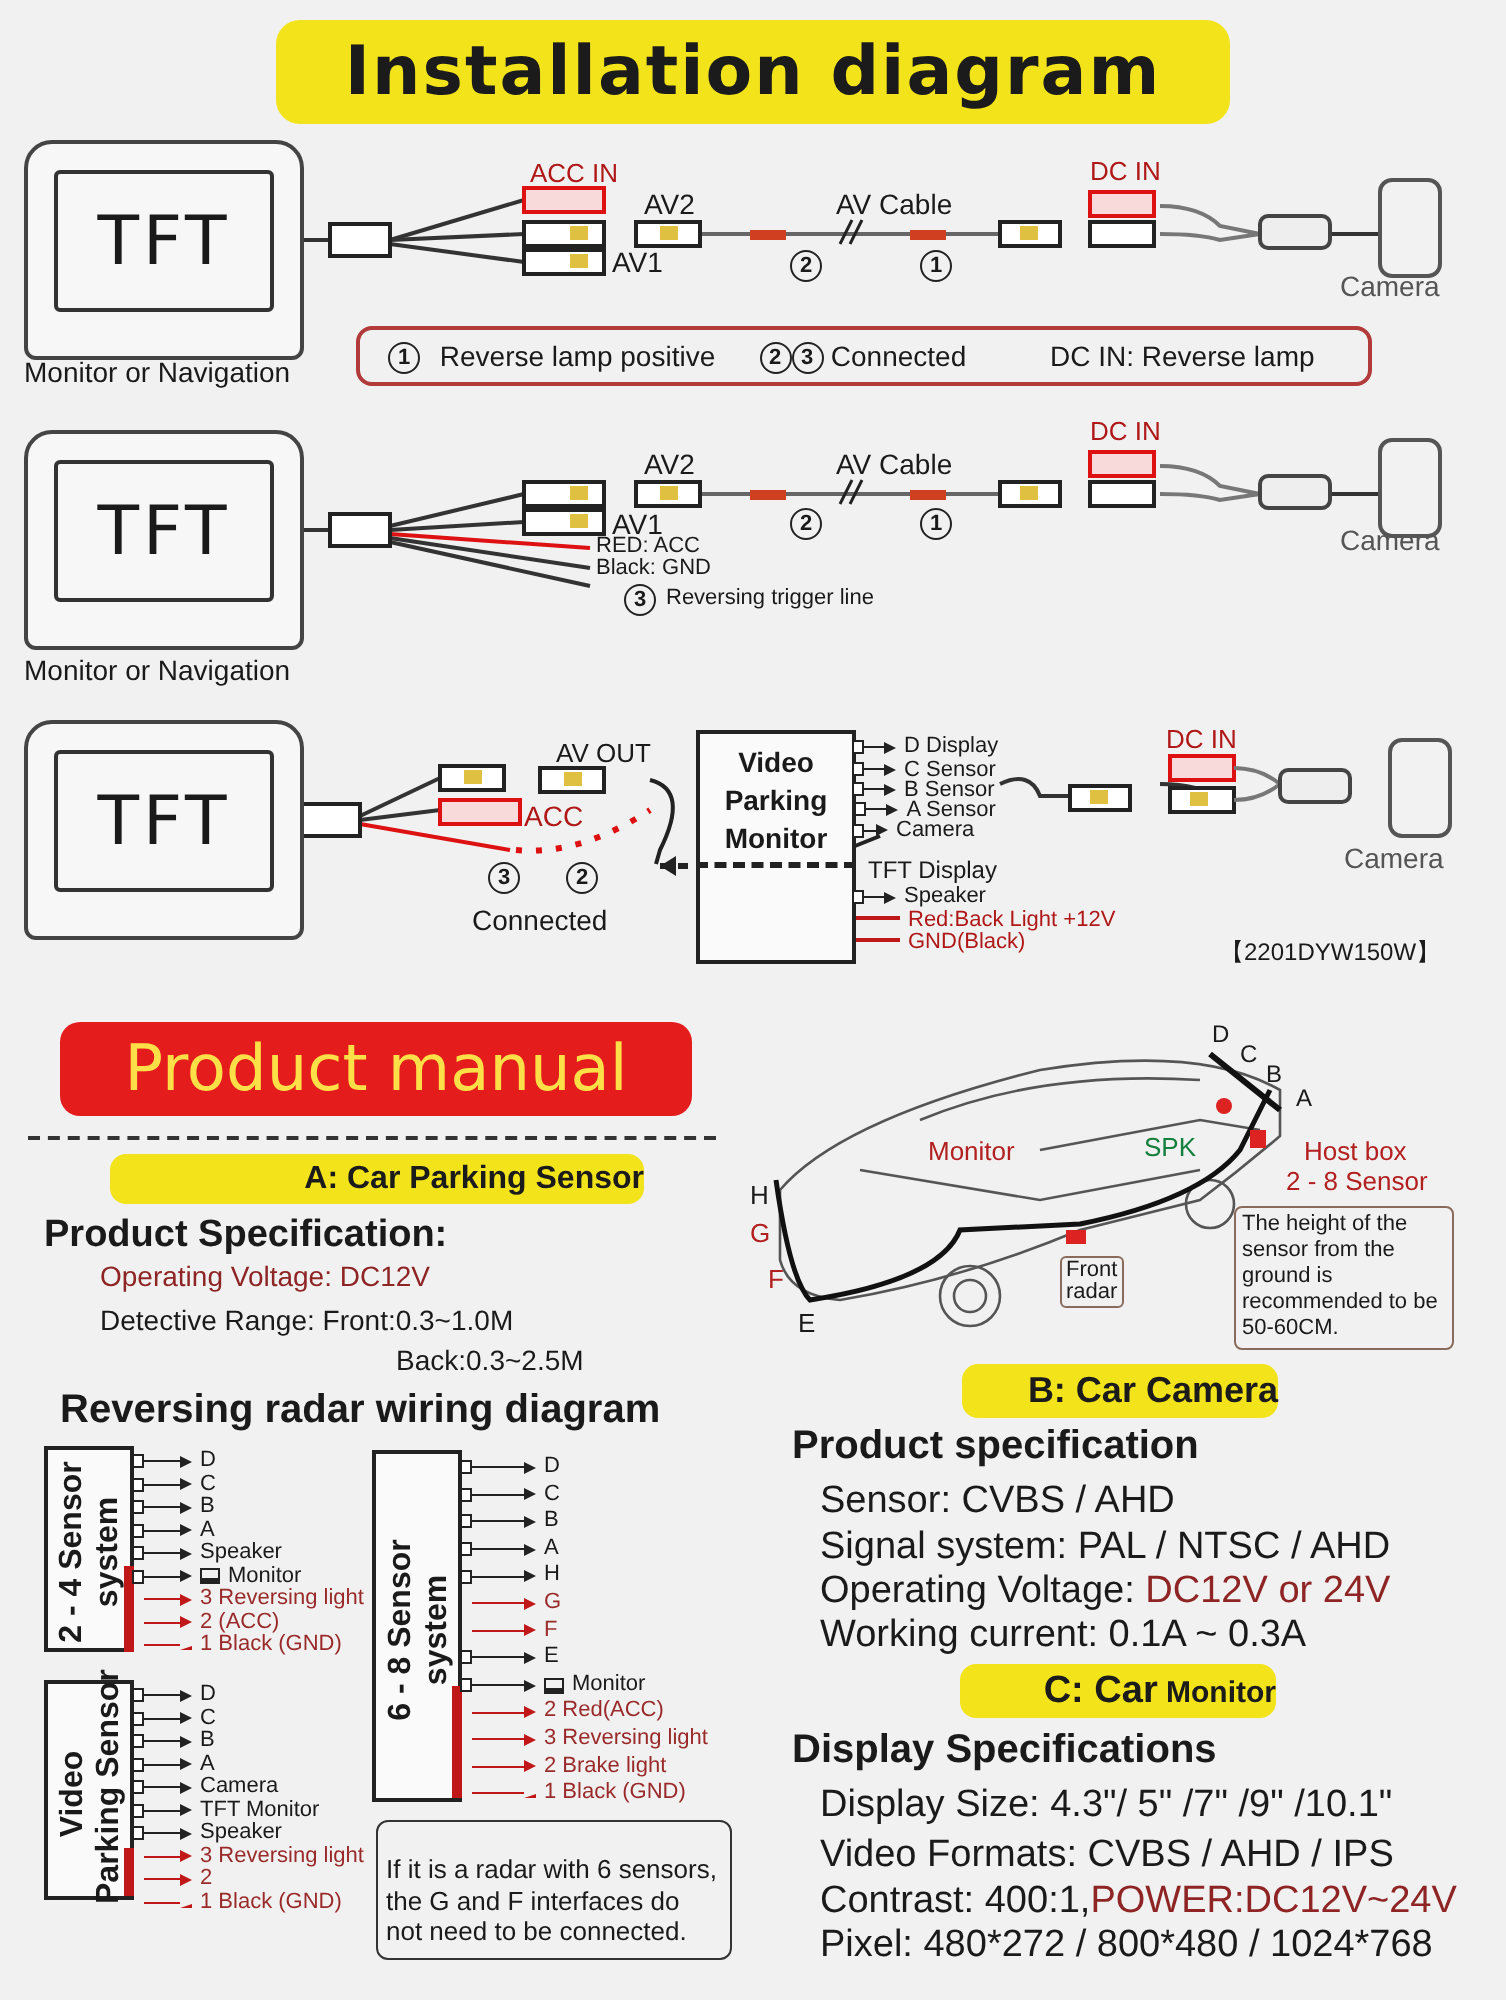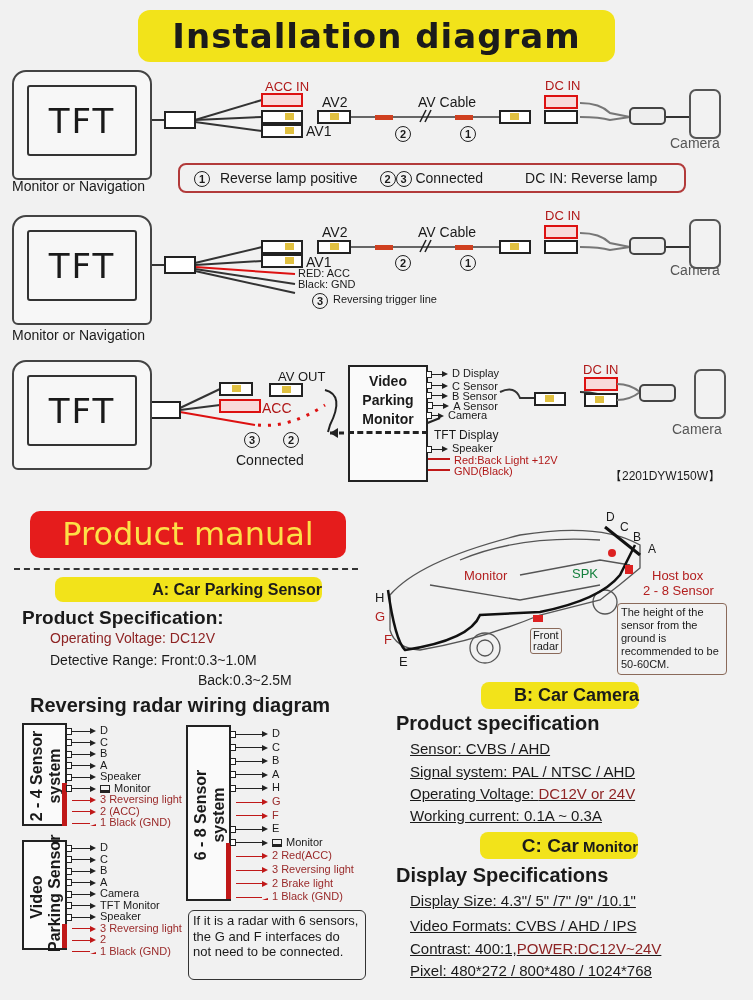--- a/index.html
+++ b/index.html
@@ -17,32 +17,32 @@
   .lblb { font-size: 13px; font-weight: normal; text-align: right; }
   .legend-box { position: absolute; left: 178px; top: 163px; width: 508px; height: 30px; border: 2px solid #b23a3a; border-radius: 8px; font-size: 14px; line-height: 26px; padding-left: 14px; white-space: nowrap; }
   .circ { display: inline-block; width: 16px; height: 16px; border: 1.5px solid #222; border-radius: 50%; font-size: 11px; line-height: 14px; text-align: center; font-weight: bold; vertical-align: middle; }
   .vps-box { position: absolute; left: 348px; top: 365px; width: 80px; height: 117px; border: 2px solid #222; background: #fafafa; }
   .vps-box .t { text-align: center; font-weight: bold; font-size: 14px; line-height: 19px; margin-top: 5px; }
   .sec-pill-red { position: absolute; left: 30px; top: 511px; width: 316px; height: 47px; background: #e51c1c; border-radius: 10px; color: #fde047; font-size: 32px; line-height: 47px; text-align: center; font-family: "DejaVu Sans", sans-serif; }
   .dash-line { position: absolute; left: 14px; top: 568px; width: 344px; border-top: 2px dashed #333; }
   .ypill { position: absolute; background: #f2e31a; border-radius: 8px; text-align: right; font-weight: bold; color: #1b1b1b; }
   .h2 { position: absolute; font-weight: bold; font-size: 19px; }
   .spec { position: absolute; font-size: 14px; white-space: nowrap; }
-  .spec2 { position: absolute; font-size: 15px; white-space: nowrap; text-decoration: underline; }
+  .spec2 { position: absolute; font-size: 19px; white-space: nowrap; }
   .sysbox { position: absolute; border: 2px solid #222; background: #fafafa; }
   .vert { position: absolute; transform: rotate(-90deg); transform-origin: center center; font-weight: bold; font-size: 16px; text-align: center; white-space: nowrap; line-height: 18px; }
   .pin-list { position: absolute; font-size: 11px; }
   .pin { position: relative; height: 11.5px; line-height: 11.5px; white-space: nowrap; }
   .pin .box { display: inline-block; width: 6px; height: 7px; border: 1px solid #222; vertical-align: middle; margin-right: 0; background:#fff;}
   .pin .ln { display: inline-block; width: 18px; height: 1px; background: #222; vertical-align: middle; }
   .pin .ar { display: inline-block; width: 0; height: 0; border-left: 6px solid #222; border-top: 3px solid transparent; border-bottom: 3px solid transparent; vertical-align: middle; margin-right: 4px; }
   .pin.r .ln { background: #c01818; }
   .pin.r .ar { border-left-color: #c01818; }
   .pin .txt { vertical-align: middle; }
-  .note-box { position: absolute; left: 188px; top: 910px; width: 178px; height: 70px; border: 1.5px solid #333; border-radius: 6px; font-size: 13px; line-height: 15.5px; padding: 2px 4px; }
+  .note-box { position: absolute; left: 188px; top: 910px; width: 178px; height: 70px; border: 1.5px solid #333; border-radius: 6px; font-size: 13px; line-height: 15.5px; padding: 16px 4px; }
   .note-box2 { position: absolute; left: 617px; top: 603px; width: 110px; height: 72px; border: 1.5px solid #8a6a5a; border-radius: 4px; font-size: 11px; line-height: 13px; padding: 2px 3px; }
   svg { position: absolute; left: 0; top: 0; }
 </style>
 </head>
 <body>
 
 <div class="title-pill">Installation diagram</div>
 
 <svg width="753" height="500">
 

